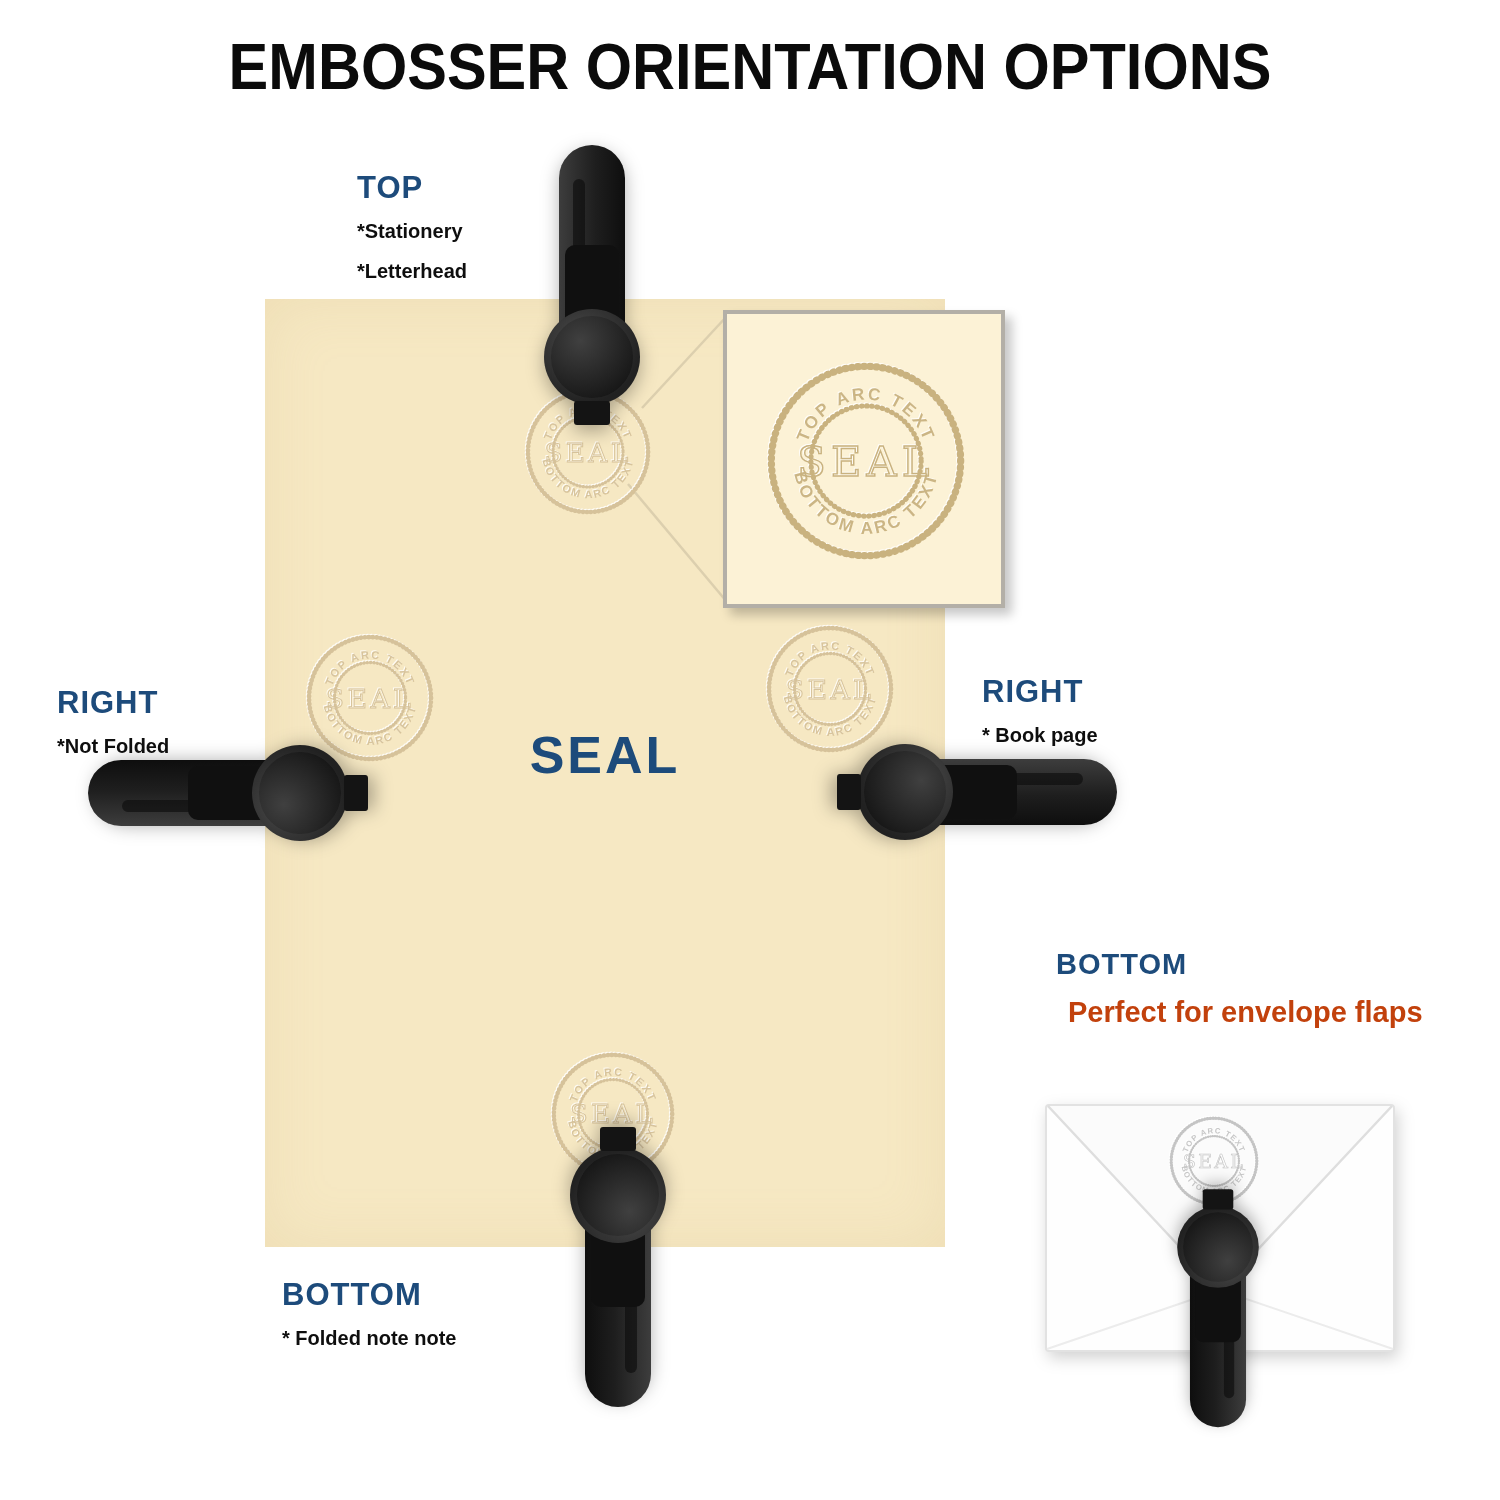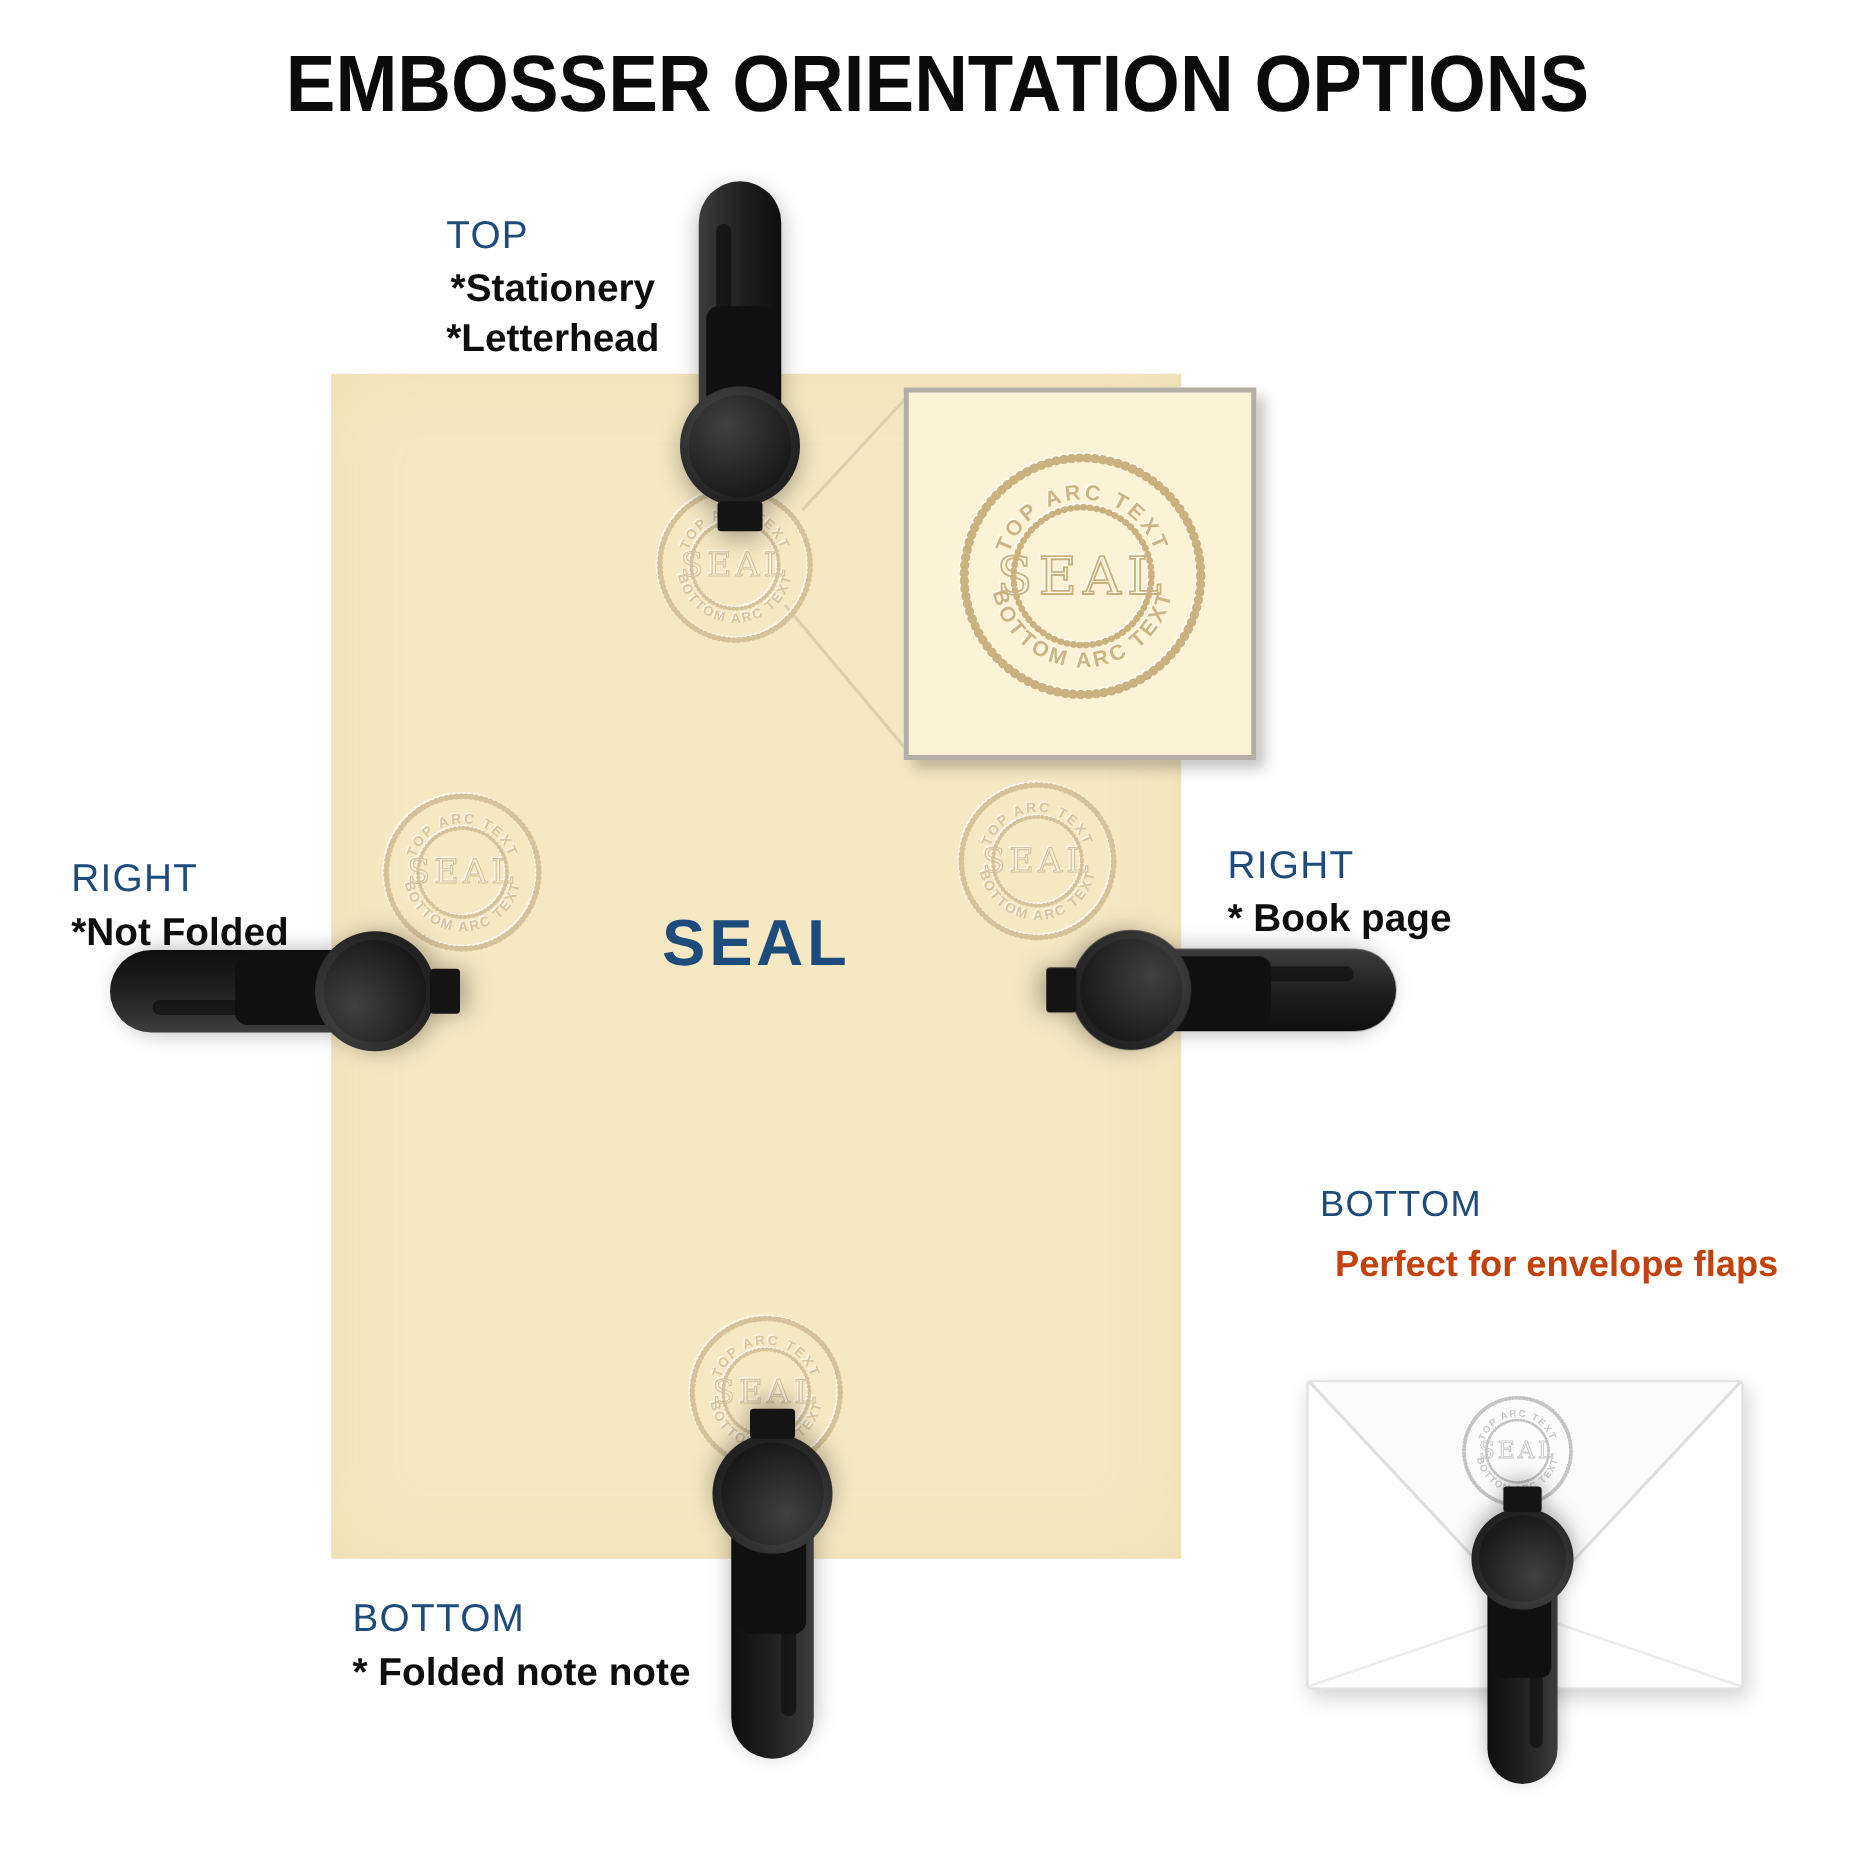--- a/index.html
+++ b/index.html
@@ -55,22 +55,22 @@
   .emb-slot{position:absolute;left:36px;top:62px;width:12px;height:150px;
             background:#0a0a0a;border-radius:6px;opacity:.6;}
   .emb-disc{position:absolute;left:7px;top:192px;width:96px;height:96px;border-radius:50%;
             background:radial-gradient(circle at 38% 33%,#404040,#161616 72%);
             box-shadow:inset 0 0 0 7px rgba(255,255,255,.05);}
   .emb-neck{position:absolute;left:37px;top:284px;width:36px;height:24px;
             background:#141414;border-radius:3px;}
 
   
   .label-block{position:absolute;z-index:6;}
-  .label-heading{color:#1d4b7b;font-weight:400;font-size:31px;letter-spacing:1px;margin:0 0 5px 0;}
-  .label-item{color:#0e0e0e;font-weight:700;font-size:31px;line-height:40px;margin:0;text-align:center;}
+  .label-heading{color:#1d4b7b;font-weight:700;font-size:31px;letter-spacing:1px;margin:0 0 5px 0;}
+  .label-item{color:#0e0e0e;font-weight:700;font-size:20px;line-height:40px;margin:0;}
   .label-line{color:#c2410c;font-weight:700;font-size:29px;line-height:38px;margin:12px;}
 
   
   .envelope{position:absolute;left:1040px;top:1093px;width:360px;height:270px;z-index:2;
             filter:drop-shadow(3px 6px 8px rgba(0,0,0,.18));}
   .envelope svg{display:block;width:100%;height:100%;}
 </style>
 </head>
 <body>
 

